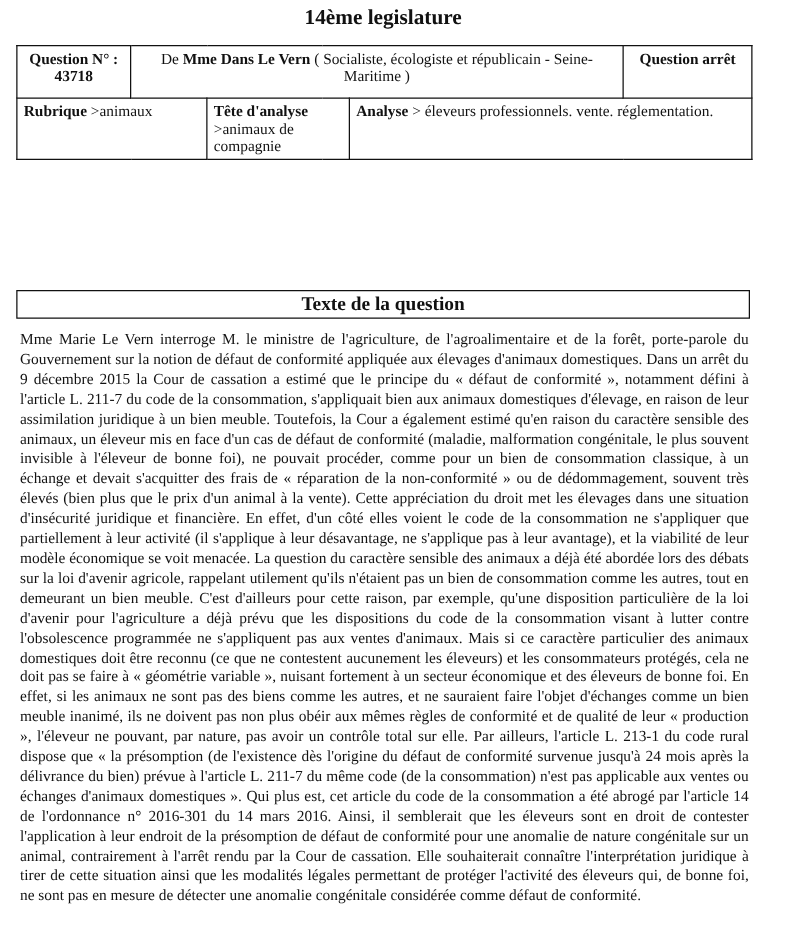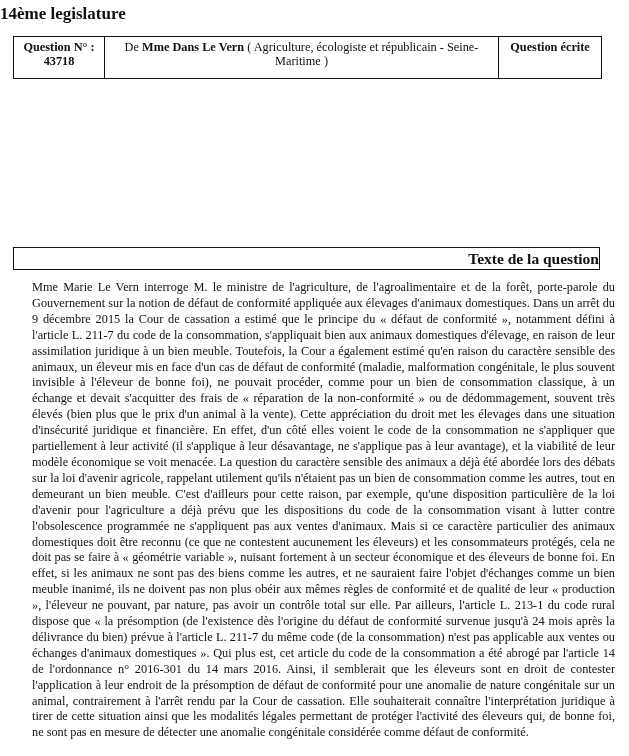--- a/index.html
+++ b/index.html
@@ -3,46 +3,46 @@
   <meta charset="utf-8">
   <style>
     html, body { margin: 0; padding: 0; background: #ffffff; }
     body {
       width: 629px; height: 756px; position: relative; overflow: hidden;
       font-family: "Liberation Serif", "DejaVu Serif", serif;
       color: #111;
     }
     .title {
       position: absolute; left: 0; top: 4px; width: 613px;
-      text-align: left; font-weight: bold; font-size: 17px; line-height: 20px;
+      text-align: center; font-weight: bold; font-size: 17px; line-height: 20px;
     }
     table.meta {
       position: absolute; left: 13px; top: 36px; width: 588px;
       border-collapse: collapse; table-layout: fixed;
       font-size: 12.3px; line-height: 14px;
     }
     table.meta td {
       border: 1.5px solid #111; padding: 3px 5px; vertical-align: top;
     }
     .c { text-align: center; }
     .b { font-weight: bold; }
     .r1 td { height: 35px; }
     .r2 td { height: 35px; }
     .r3 td { height: 35px; }
     .r4 td { height: 51px; }
     .pub-line { display: block; }
     .heading {
       position: absolute; left: 13px; top: 232px; width: 585px; height: 21px;
-      border: 1.5px solid #111; text-align: right;
-      font-weight: bold; font-size: 15.5px; line-height: 21px; margin-top: 15px;
+      border: 1.5px solid #111; text-align: center;
+      font-weight: bold; font-size: 15.5px; line-height: 21px;
     }
     .body-text {
       position: absolute; left: 16px; top: 264px; width: 583px;
       font-size: 12.3px; line-height: 15.9px; text-align: justify;
-      margin: 16px;
+      margin: 0;
     }
   </style>
 </head>
 <body>
 
 <div class="title">14ème legislature</div>
 
 <table class="meta">
   <colgroup>
     <col style="width:91px">
@@ -51,21 +51,26 @@
     <col style="width:22px">
     <col style="width:219px">
     <col style="width:103px">
   </colgroup>
   <tbody>
       <tr class="r1">
     <td class="c b">
       <span>Question N° :</span><br>
       <span>43718</span>
     </td>
-    <td colspan="4" class="c"><span>De </span><span class="b">Mme Dans Le Vern</span><span> ( Agriculture, écologiste et républicain - Seine-Maritime )</span></td>
-    <td class="c b">Question écrite</td>
+    <td colspan="4" class="c"><span>De </span><span class="b">Mme Dans Le Vern</span><span> ( Socialiste, écologiste et républicain - Seine-Maritime )</span></td>
+    <td class="c b">Question arrêt</td>
+  </tr>
+  <tr class="r3">
+    <td colspan="2"><span class="b">Rubrique</span><span> &gt;animaux</span></td>
+    <td colspan="2"><span class="b">Tête d'analyse</span><br><span>&gt;animaux de compagnie</span></td>
+    <td colspan="2"><span class="b">Analyse</span><span> &gt; éleveurs professionnels. vente. réglementation.</span></td>
   </tr>
 </tbody>
   </table>
 
 <div class="heading">Texte de la question</div>
 
 <p class="body-text">Mme Marie Le Vern interroge M. le ministre de l'agriculture, de l'agroalimentaire et de la forêt, porte-parole du Gouvernement sur la notion de défaut de conformité appliquée aux élevages d'animaux domestiques. Dans un arrêt du 9 décembre 2015 la Cour de cassation a estimé que le principe du « défaut de conformité », notamment défini à l'article L. 211-7 du code de la consommation, s'appliquait bien aux animaux domestiques d'élevage, en raison de leur assimilation juridique à un bien meuble. Toutefois, la Cour a également estimé qu'en raison du caractère sensible des animaux, un éleveur mis en face d'un cas de défaut de conformité (maladie, malformation congénitale, le plus souvent invisible à l'éleveur de bonne foi), ne pouvait procéder, comme pour un bien de consommation classique, à un échange et devait s'acquitter des frais de « réparation de la non-conformité » ou de dédommagement, souvent très élevés (bien plus que le prix d'un animal à la vente). Cette appréciation du droit met les élevages dans une situation d'insécurité juridique et financière. En effet, d'un côté elles voient le code de la consommation ne s'appliquer que partiellement à leur activité (il s'applique à leur désavantage, ne s'applique pas à leur avantage), et la viabilité de leur modèle économique se voit menacée. La question du caractère sensible des animaux a déjà été abordée lors des débats sur la loi d'avenir agricole, rappelant utilement qu'ils n'étaient pas un bien de consommation comme les autres, tout en demeurant un bien meuble. C'est d'ailleurs pour cette raison, par exemple, qu'une disposition particulière de la loi d'avenir pour l'agriculture a déjà prévu que les dispositions du code de la consommation visant à lutter contre l'obsolescence programmée ne s'appliquent pas aux ventes d'animaux. Mais si ce caractère particulier des animaux domestiques doit être reconnu (ce que ne contestent aucunement les éleveurs) et les consommateurs protégés, cela ne doit pas se faire à « géométrie variable », nuisant fortement à un secteur économique et des éleveurs de bonne foi. En effet, si les animaux ne sont pas des biens comme les autres, et ne sauraient faire l'objet d'échanges comme un bien meuble inanimé, ils ne doivent pas non plus obéir aux mêmes règles de conformité et de qualité de leur « production », l'éleveur ne pouvant, par nature, pas avoir un contrôle total sur elle. Par ailleurs, l'article L. 213-1 du code rural dispose que « la présomption (de l'existence dès l'origine du défaut de conformité survenue jusqu'à 24 mois après la délivrance du bien) prévue à l'article L. 211-7 du même code (de la consommation) n'est pas applicable aux ventes ou échanges d'animaux domestiques ». Qui plus est, cet article du code de la consommation a été abrogé par l'article 14 de l'ordonnance n° 2016-301 du 14 mars 2016. Ainsi, il semblerait que les éleveurs sont en droit de contester l'application à leur endroit de la présomption de défaut de conformité pour une anomalie de nature congénitale sur un animal, contrairement à l'arrêt rendu par la Cour de cassation. Elle souhaiterait connaître l'interprétation juridique à tirer de cette situation ainsi que les modalités légales permettant de protéger l'activité des éleveurs qui, de bonne foi, ne sont pas en mesure de détecter une anomalie congénitale considérée comme défaut de conformité.</p>
 
 </body></html>

